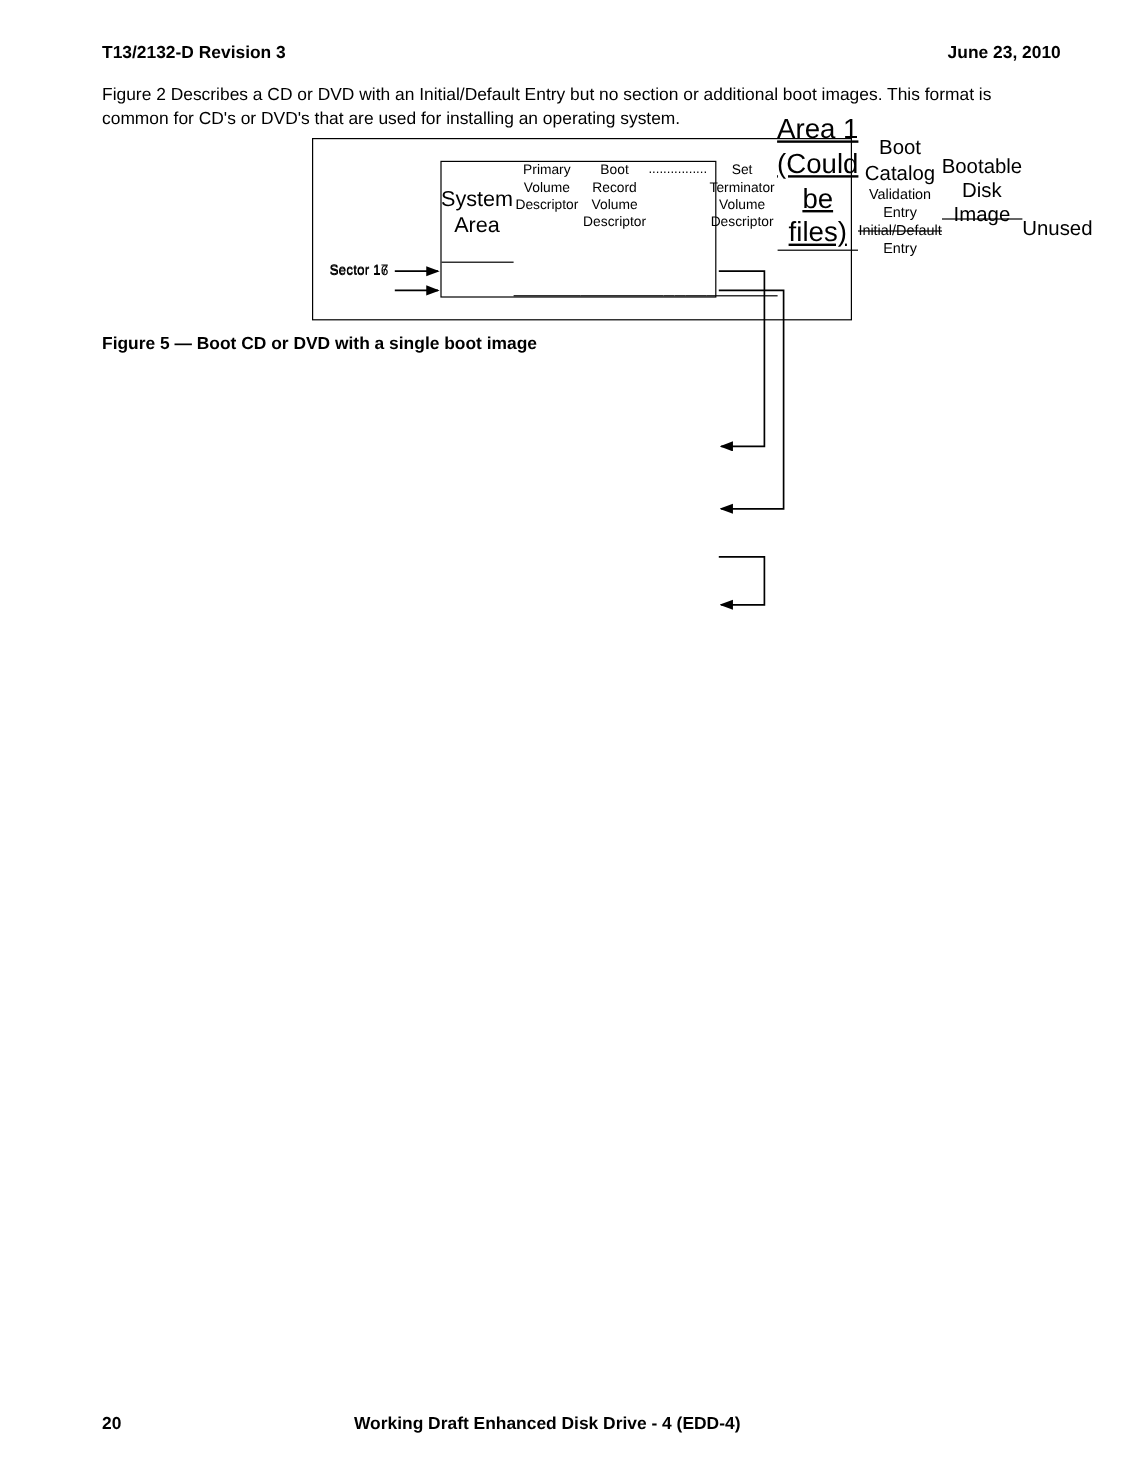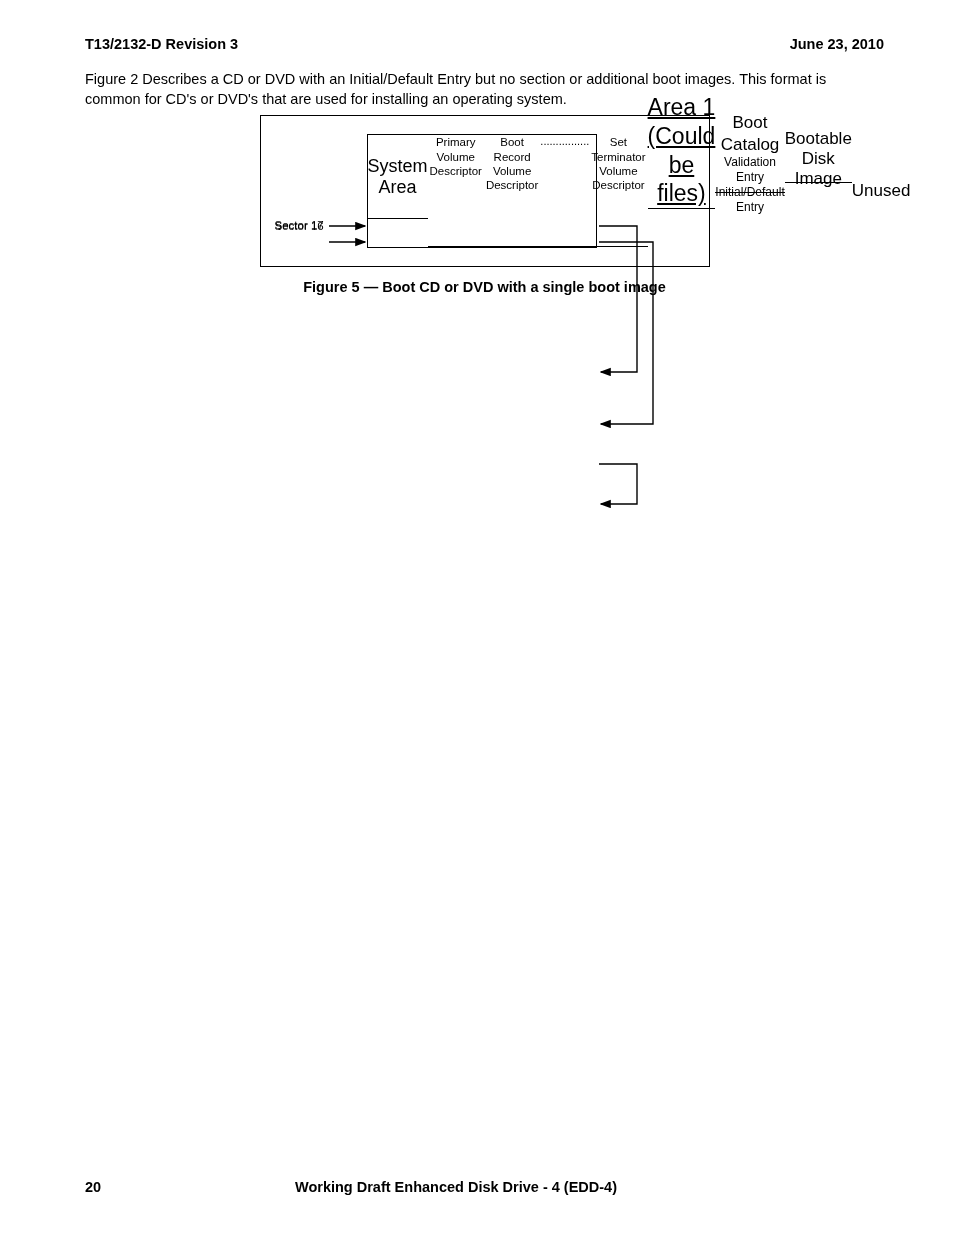--- a/index.html
+++ b/index.html
@@ -102,21 +102,21 @@
   .unused {
     height: 112px;
     display:flex; align-items:center; justify-content:center;
     font-size: 17px;
   }
   .right-arrows {
     flex: 1;
     position: relative;
   }
   .caption {
-    text-align: center;
+    text-align: left;
     font-weight: bold;
     font-size: 14.5px;
     margin-top: 12px;
   }
   .footer {
     position: absolute;
     bottom: 40px;
     left: 70px;
     right: 58px;
     display: flex;

